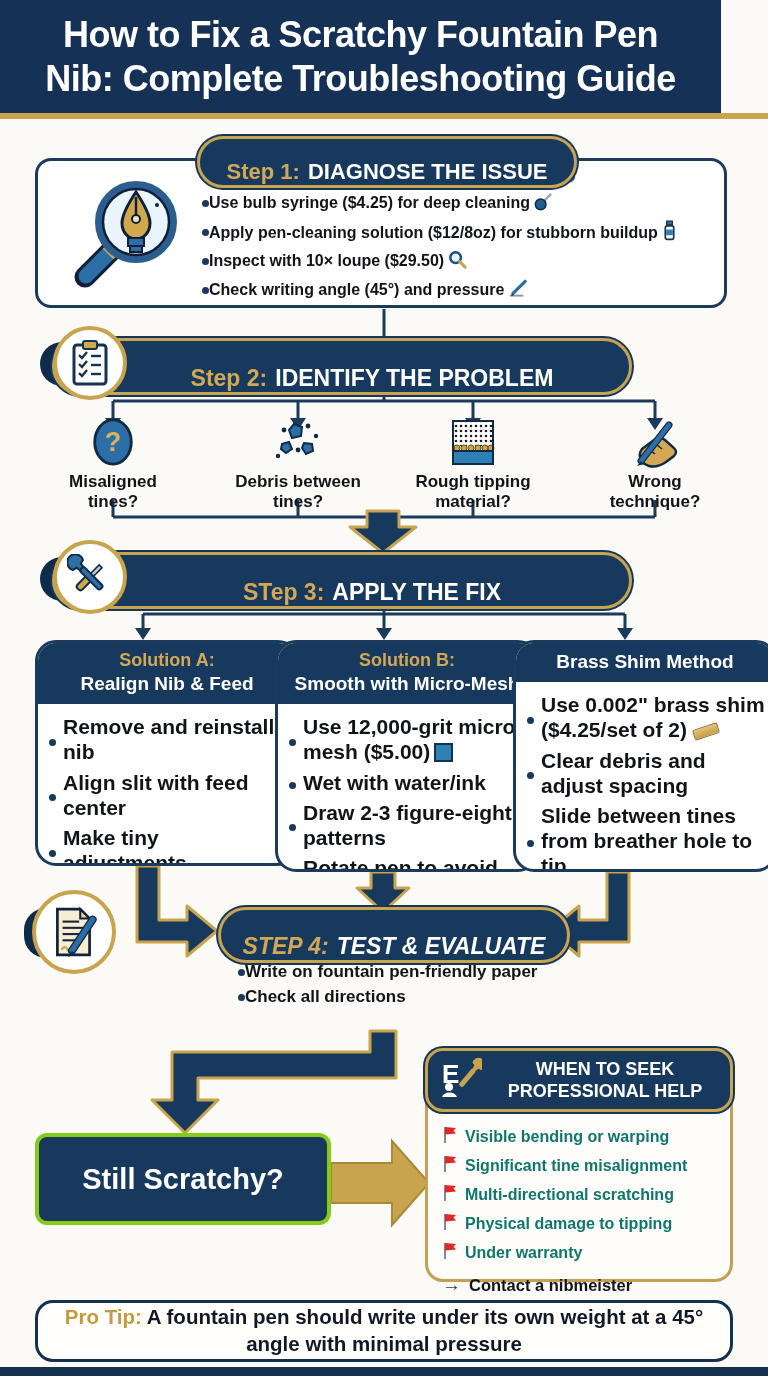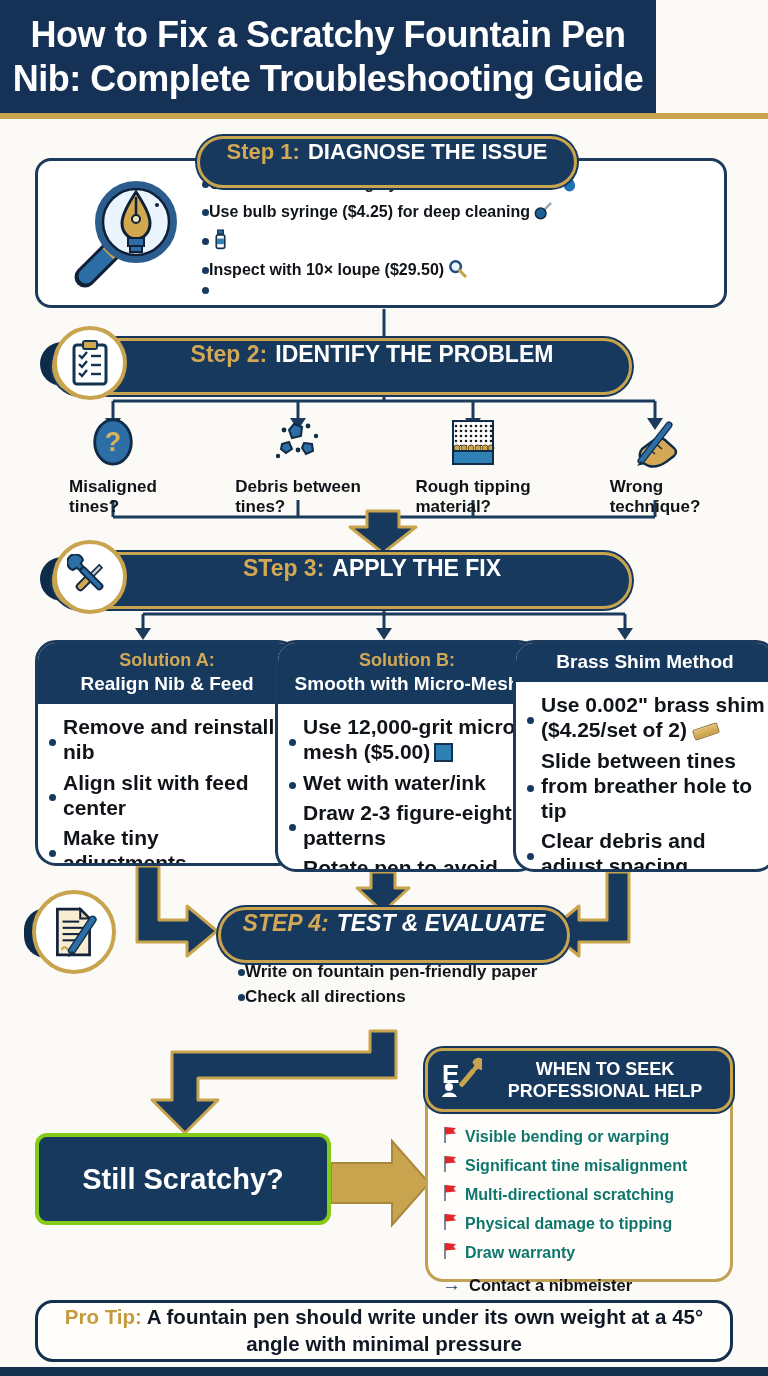--- a/index.html
+++ b/index.html
@@ -1,47 +1,47 @@
 <!DOCTYPE html>
 <html><head>
 <meta charset="utf-8">
 <style>
   html,body{margin:0;padding:0;}
   body{font-family:"Liberation Sans","DejaVu Sans",sans-serif;background:#ffffff;}
   .canvas{position:relative;width:768px;height:1376px;background:#fcfaf6;overflow:hidden;}
 
   
-  .hdr{position:absolute;left:0;top:0;width:656px;height:113px;background:#1534556;
+  .hdr{position:absolute;left:0;top:0;width:721px;height:113px;background:#1534556;
        background:#163156;display:flex;flex-direction:column;justify-content:center;align-items:center;}
   .hdr-line{color:#ffffff;font-size:36px;font-weight:800;line-height:1.22;letter-spacing:-0.5px;text-align:center;}
   .gold-rule{position:absolute;left:0;top:113px;width:768px;height:6px;background:#c9a44f;}
 
   
   .pill{position:absolute;background:#17395e;border:3px solid #c9a44f;border-radius:30px;
-        box-shadow:0 0 0 2px #16375b;display:flex;align-items:flex-start;justify-content:center;
+        box-shadow:0 0 0 2px #16375b;display:flex;align-items:flex-end;justify-content:center;
         gap:8px;z-index:3;white-space:nowrap;}
   .pill .lbl{color:#d2a855;font-weight:800;}
   .pill .ttl{color:#ffffff;font-weight:800;}
 
   
   .s1box{position:absolute;left:35px;top:158px;width:692px;height:150px;background:#ffffff;
          border:3px solid #1b3a5c;border-radius:16px;z-index:2;display:flex;align-items:center;padding-left:14px;box-sizing:border-box;}
   .bullets{list-style:none;margin:0;padding:0;display:flex;flex-direction:column;gap:5px;}
   .bullets li{display:flex;align-items:center;gap:0;font-size:16px;font-weight:700;color:#101418;}
   .bullets .dot{flex:0 0 7px;width:7px;height:7px;border-radius:50%;background:#17395e;}
   .inline-ico{display:inline-block;vertical-align:-3px;margin-left:4px;}
 
   
   .backtab{position:absolute;background:#0e2b49;border-radius:22px;z-index:1;}
   .banner-circle{position:absolute;background:#ffffff;border:4px solid #c9a44f;border-radius:50%;
                  display:flex;align-items:center;justify-content:center;z-index:4;box-sizing:border-box;}
 
   
   .branch{position:absolute;top:418px;width:176px;display:flex;flex-direction:column;align-items:center;z-index:2;}
-  .branch .lab{font-size:17px;font-weight:700;color:#101418;line-height:1.2;text-align:left;margin-top:5px;}
+  .branch .lab{font-size:17px;font-weight:700;color:#101418;line-height:1.2;text-align:center;}
 
   
   .solbox{position:absolute;top:640px;width:264px;background:#ffffff;border:3px solid #1b3a5c;
           border-radius:21px;z-index:2;box-sizing:border-box;overflow:hidden;}
   .solhead{background:#17395e;text-align:center;padding:7px 4px 9px;line-height:1.22;}
   .solhead .lbl{display:block;color:#d2a855;font-size:18px;font-weight:800;}
   .solhead .ttl{display:block;color:#ffffff;font-size:19px;font-weight:800;}
   .solbody{padding:10px 8px 8px 11px;}
   .solbody ul{list-style:none;margin:0;padding:0;display:flex;flex-direction:column;gap:5px;}
   .solbody li{display:flex;align-items:center;gap:7px;font-size:21px;font-weight:700;color:#101418;line-height:1.2;}
@@ -158,35 +158,40 @@
         </li>
       <li>
           <span class="dot"></span>
         <span><span>Use bulb syringe ($4.25) for deep cleaning</span><span class="inline-ico"><svg width="19" height="19" viewBox="0 0 20 20">
                 <path d="M11,9 L18,2" stroke="#9aa7b5" stroke-width="2.6"></path>
                 <circle cx="7" cy="13" r="5.6" fill="#1f5f96" stroke="#0f2b45" stroke-width="1.6"></circle>
               </svg></span></span>
         </li>
       <li>
           <span class="dot"></span>
-        <span><span class="inline-ico"><svg width="15" height="21" viewBox="0 0 16 22">
+        <span><span>Apply pen-cleaning solution ($12/8oz) for stubborn buildup</span><span class="inline-ico"><svg width="15" height="21" viewBox="0 0 16 22">
                 <rect x="5" y="1" width="6" height="4" fill="#2e6ea6" stroke="#14334f" stroke-width="1.4"></rect>
                 <rect x="3.5" y="6" width="9" height="14.5" rx="2" fill="#ffffff" stroke="#14334f" stroke-width="1.8"></rect>
                 <rect x="4.4" y="10" width="7.2" height="6" fill="#2f81b5"></rect>
               </svg></span></span>
         </li>
       <li>
           <span class="dot"></span>
         <span><span>Inspect with 10× loupe ($29.50)</span><span class="inline-ico"><svg width="19" height="19" viewBox="0 0 20 20">
                 <circle cx="8" cy="8" r="5.6" fill="#ddeefb" fill-opacity="0.6" stroke="#1c4f7e" stroke-width="2.6"></circle>
                 <path d="M12.3,12.3 L18,18" stroke="#c9a44f" stroke-width="3.2" stroke-linecap="round"></path>
               </svg></span></span>
         </li>
       <li>
           <span class="dot"></span>
+        <span><span>Check writing angle (45°) and pressure</span><span class="inline-ico"><svg width="21" height="20" viewBox="0 0 22 20">
+                <path d="M2,18 H16" stroke="#8a97a5" stroke-width="2"></path>
+                <path d="M5,16 L18,3" stroke="#2e6ea6" stroke-width="3.4" stroke-linecap="round"></path>
+                <path d="M5,16 l-2,2 3,-0.5 z" fill="#0f2b45"></path>
+              </svg></span></span>
         </li>
     </ul>
   </div>
 
   <div class="backtab" style="left:40px;top:342px;width:54px;height:44px;"></div>
   <div class="pill" style="left:52px;top:338px;width:514px;height:51px;font-size:23px;padding-left:60px;">
     <span class="lbl">Step 2:</span>
     <span class="ttl">IDENTIFY THE PROBLEM</span>
   </div>
   <div class="banner-circle" style="left:53px;top:326px;width:74px;height:74px;">
@@ -349,25 +354,25 @@
       <span class="ttl">Brass Shim Method</span>
     </div>
     <div class="solbody">
         <ul>
       <li>
             <span class="dot"></span>
             <span><span>Use 0.002" brass shim ($4.25/set of 2)</span><span class="shim"></span></span>
           </li>
       <li>
             <span class="dot"></span>
+            <span><span>Clear debris and adjust spacing</span></span>
+          </li>
+      <li>
+            <span class="dot"></span>
             <span><span>Slide between tines from breather hole to tip</span></span>
-          </li>
-      <li>
-            <span class="dot"></span>
-            <span><span>Clear debris and adjust spacing</span></span>
           </li>
       <li>
             <span class="dot"></span>
             <span><span>Check with loupe regularly</span></span>
           </li>
     </ul>
       </div>
   </div>
 
   <div class="backtab" style="left:24px;top:908px;width:44px;height:50px;border-radius:25px;"></div>
@@ -451,21 +456,21 @@
               <path d="M3,2 V18" stroke="#7d8a97" stroke-width="2"></path>
               <path d="M3,2 L14,3 L11.5,5.5 L14,8.5 L3,9.5 Z" fill="#e3262a"></path>
             </svg></span>
           <span>Physical damage to tipping</span>
         </li>
       <li>
           <span><svg width="16" height="19" viewBox="0 0 16 19">
               <path d="M3,2 V18" stroke="#7d8a97" stroke-width="2"></path>
               <path d="M3,2 L14,3 L11.5,5.5 L14,8.5 L3,9.5 Z" fill="#e3262a"></path>
             </svg></span>
-          <span>Draw warranty</span>
+          <span>Under warranty</span>
         </li>
     </ul>
     <div class="contact">
       <span class="ar">→</span>
       <span>Contact a nibmeister</span>
     </div>
   </div>
 
   <div class="protip">
     <p><span class="lbl">Pro Tip:</span>

